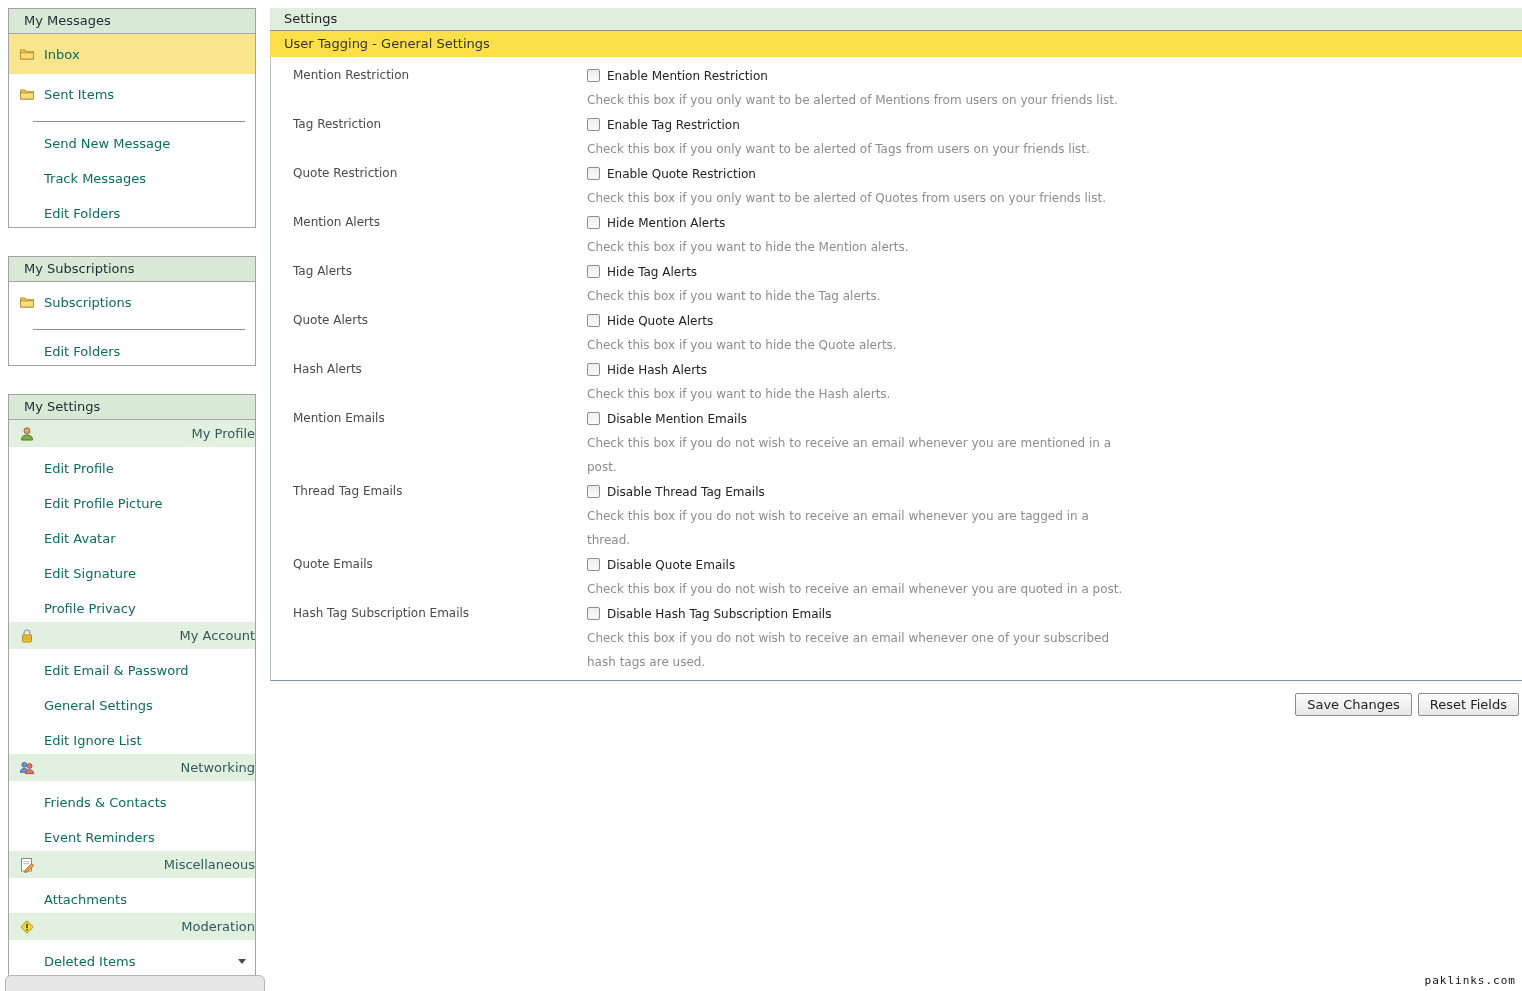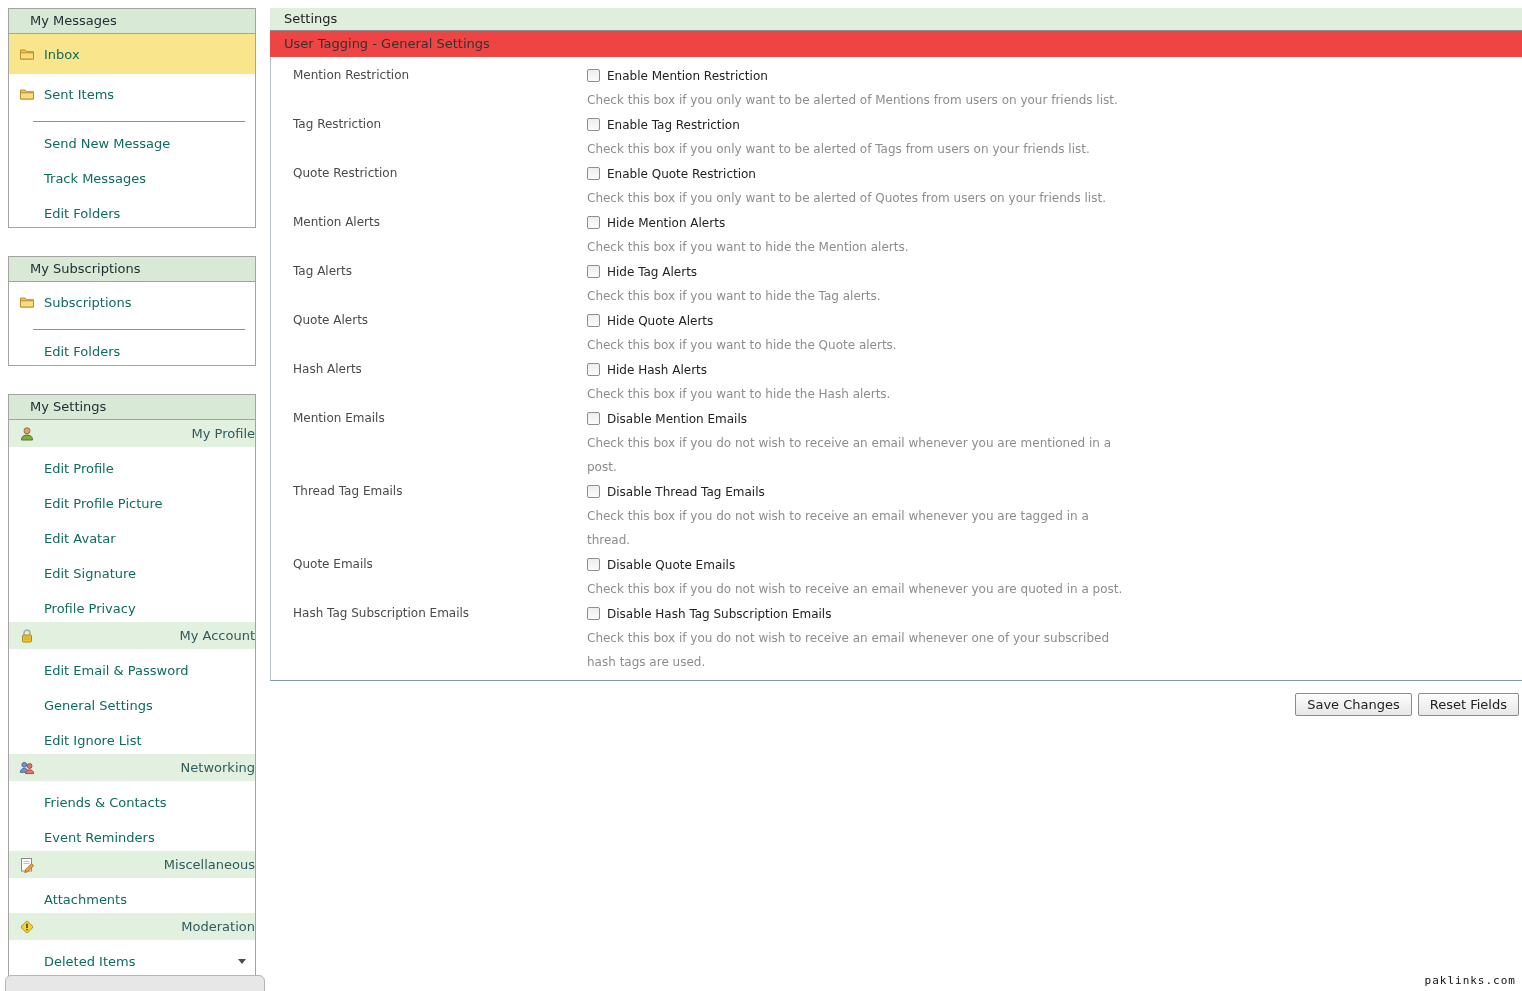--- a/index.html
+++ b/index.html
@@ -17,21 +17,21 @@
   .panel{
     border:1px solid #a3a3a3;
     background:#ffffff;
     margin-bottom:28px;
   }
   .panel.settings{ margin-bottom:0; }
   .panel-header{
     height:24px; line-height:24px;
     background:#d8e9d6;
     border-bottom:1px solid #a3a3a3;
-    padding-left:21px;
+    padding-left:15px;
     font-size:13px;
     color:#1e2b33;
   }
   .entry{
     display:flex; align-items:center;
     height:27px;
     font-size:13px;
     cursor:pointer;
     color:#0e6b60;
   }
@@ -70,21 +70,21 @@
   }
   .bar1{
     height:22px; line-height:22px;
     background:#dfeedd;
     border-bottom:1px solid #8f8f8f;
     padding-left:14px;
     font-size:13px; color:#222;
   }
   .bar2{
     height:26px; line-height:26px;
-    background:#ef4444;
+    background:#fde047;
     padding-left:14px;
     font-size:13px; color:#333;
   }
   .content{
     border-left:1px solid #b7c3ca;
     border-bottom:1px solid #7f9aac;
     padding:6px 0 6px 0;
   }
   .setting-row{ display:flex;gap:28px; }
   .setting-label{

